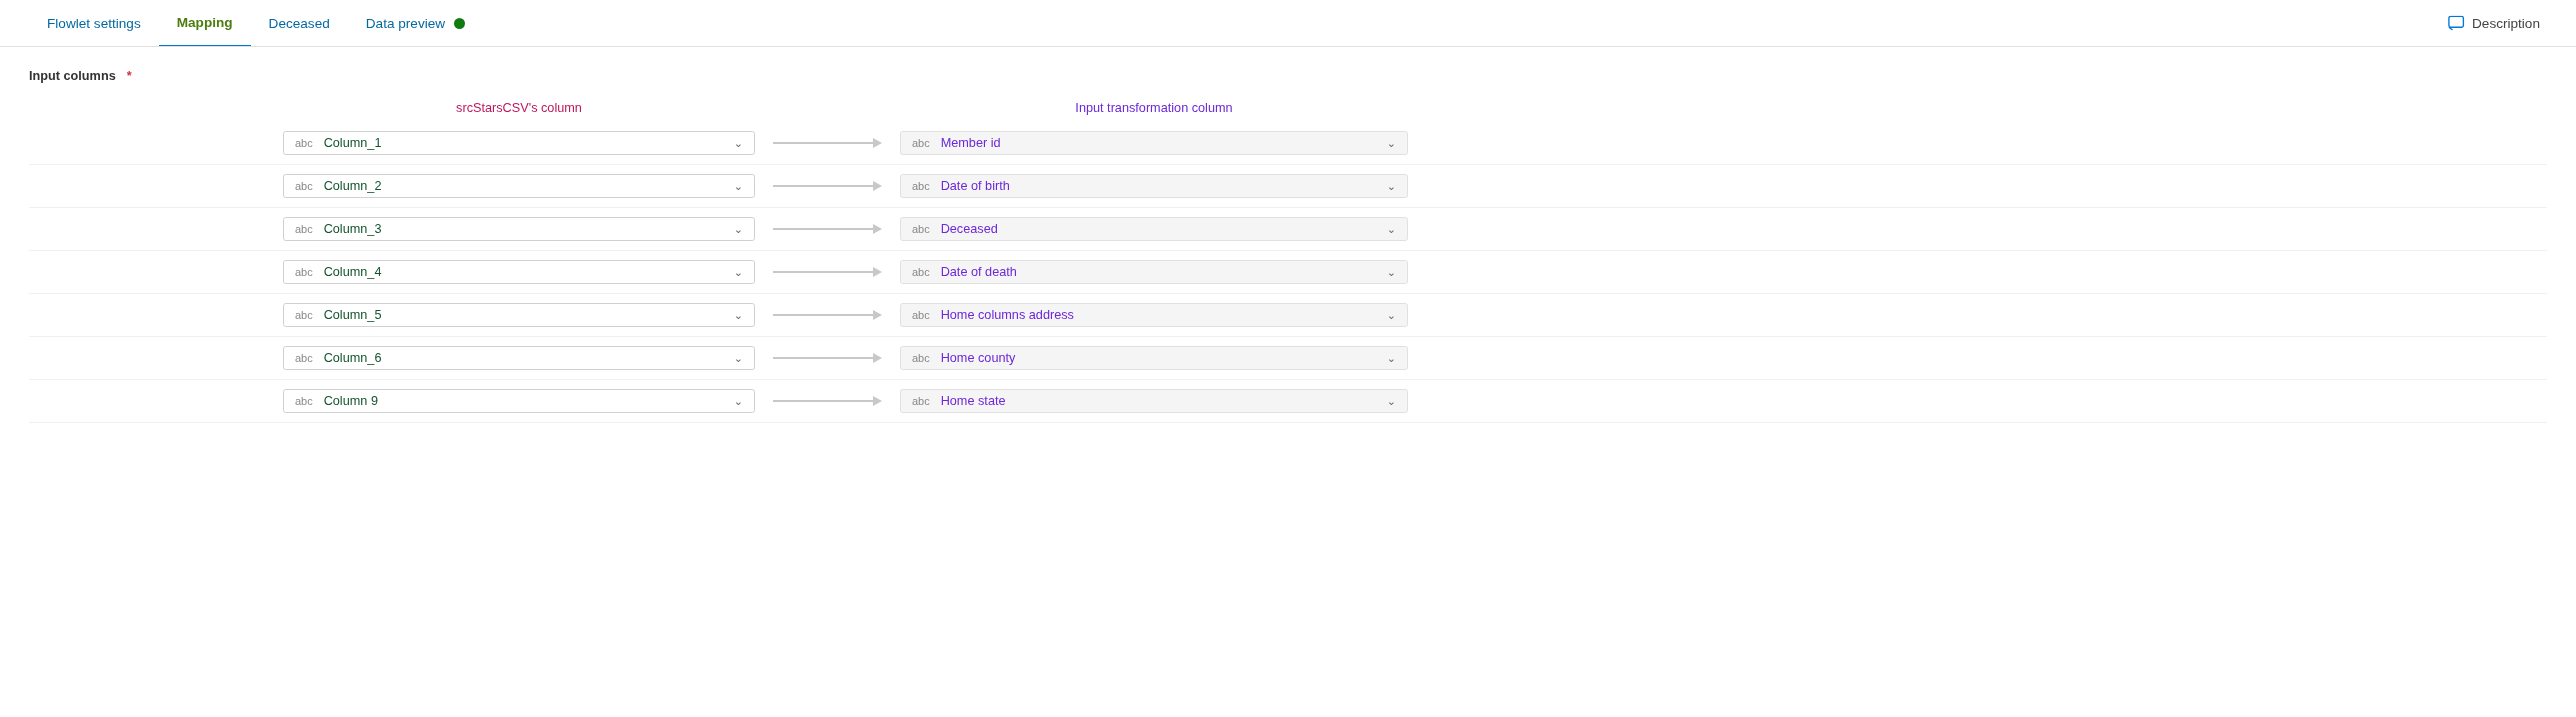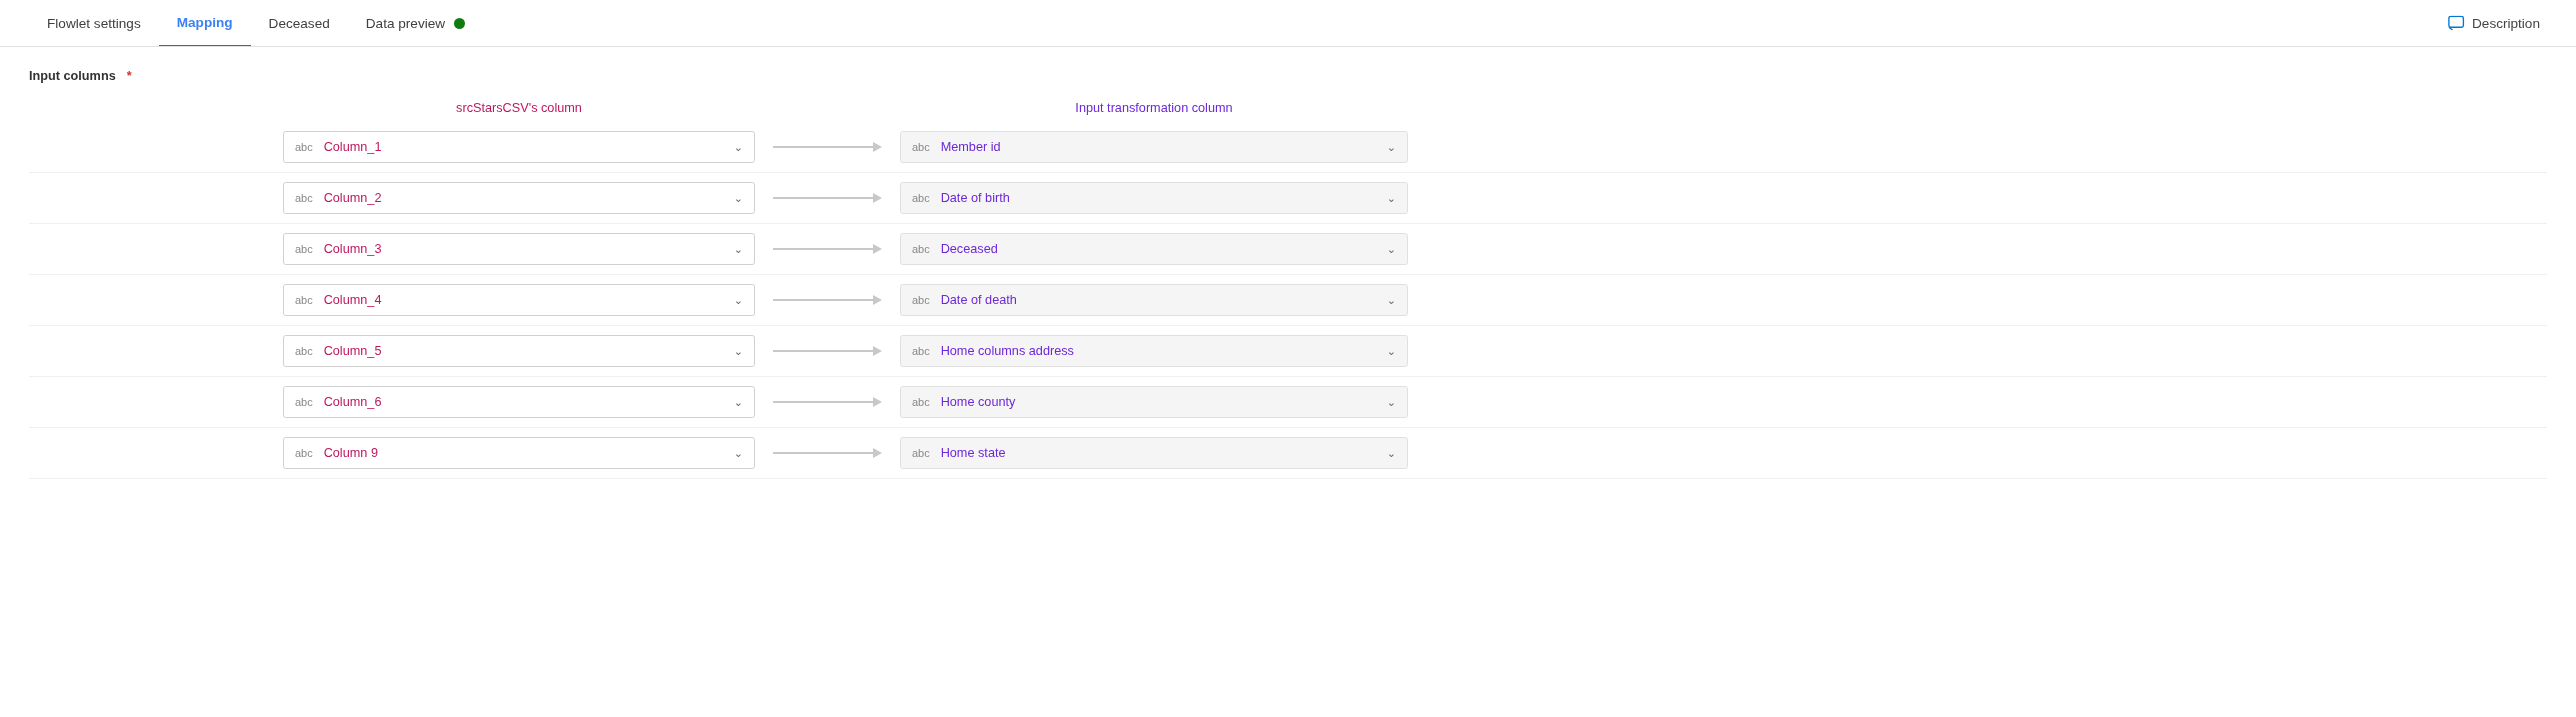--- a/index.html
+++ b/index.html
@@ -18,25 +18,25 @@
       align-items: center;
       border-bottom: 0.9px solid #e0e0e0;
       padding: 0 29px;
       height: 47px;
       position: relative;
     }
     .nav-item {
       padding: 14.5px 18px;
       cursor: pointer;
       font-size: 13.6px;
-      color: #404040;
+      color: #0369a1;
       white-space: nowrap;
     }
     .nav-item.active {
-      color: #3b82f6;
+      color: #4d7c0f;
       font-weight: 600;
       border-bottom: 1.8px solid #0078d4;
       margin-bottom: -0.9px;
     }
 
     .data-preview-dot {
       display: inline-block;
       width: 11px;
       height: 11px;
       background: #107c10;
@@ -114,36 +114,36 @@
 
     
     .dropdown {
       display: flex;
       align-items: center;
       border: 0.9px solid #d0d0d0;
       background: #fff;
       border-radius: 2.7px;
       padding: 7.3px 11px;
       width: 472px;
-      height: 32px;
+      height: 24px;
       cursor: pointer;
       gap: 7.3px;
       position: relative;
     }
     .dropdown-label-abc {
       font-size: 11px;
       color: #888;
       font-weight: 400;
       margin-right: 3.6px;
       flex-shrink: 0;
     }
     .dropdown-text {
       flex: 1;
       font-size: 12.7px;
-      color: #be185d;
+      color: #14532d;
     }
     .dropdown-chevron {
       color: #666;
       font-size: 11px;
       flex-shrink: 0;
     }
 
     
     .arrow-container {
       width: 145px;

